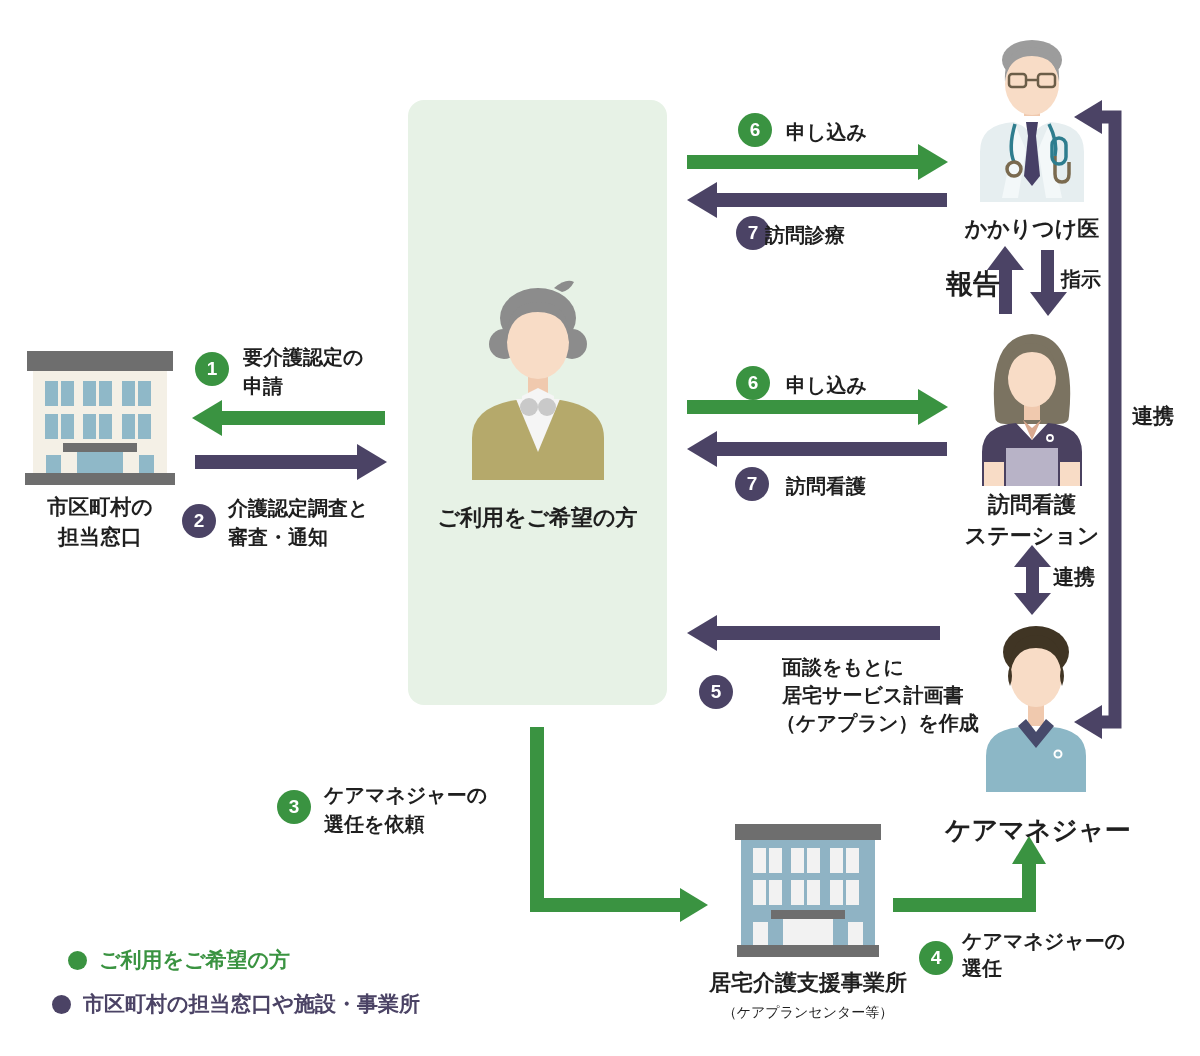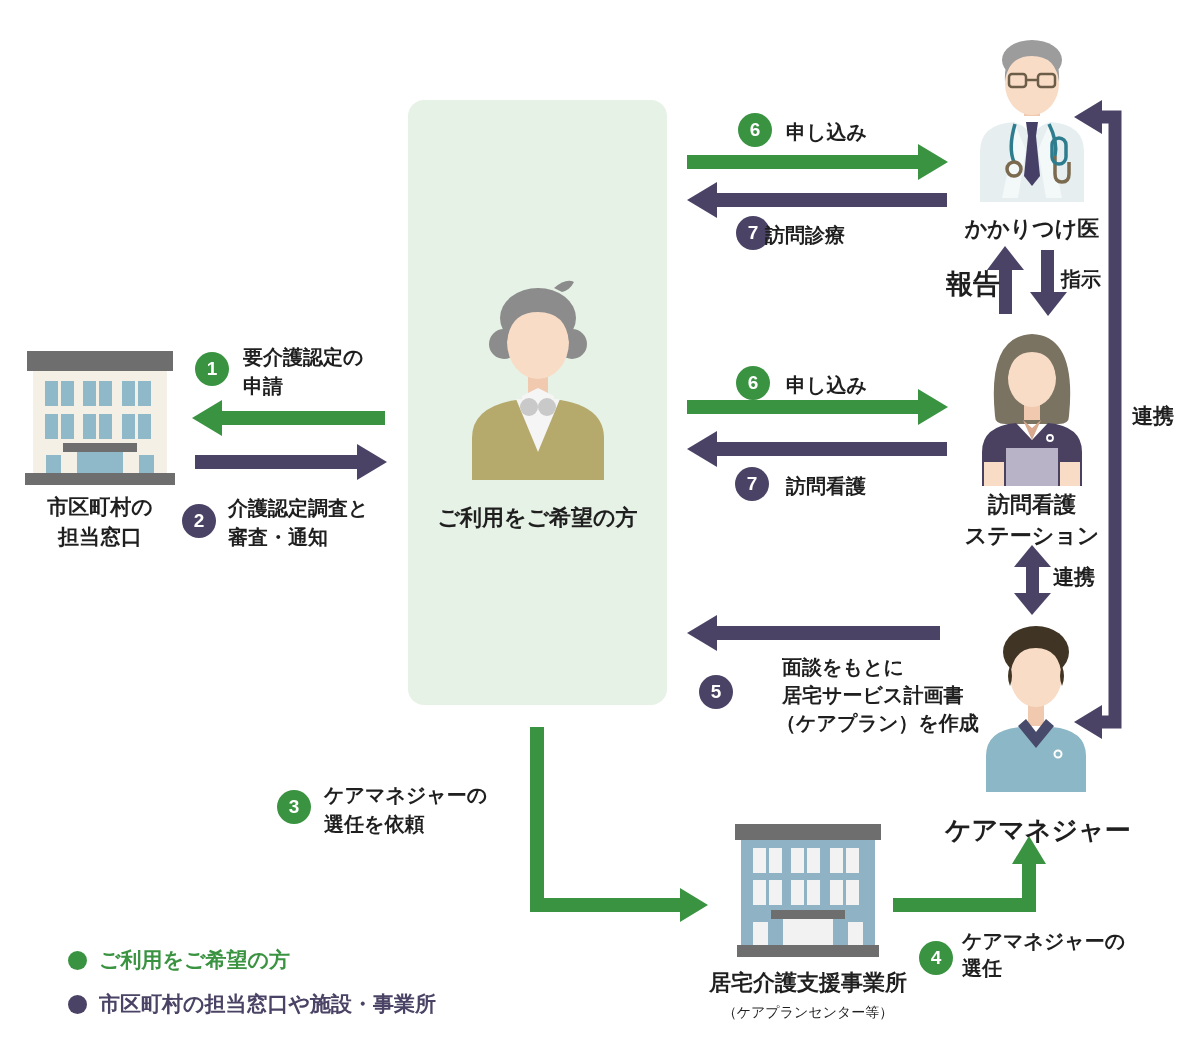--- a/index.html
+++ b/index.html
@@ -306,18 +306,18 @@
 
   <div class="lbl center" style="left:683px;top:968px;width:250px;font-size:22px;">
     <div>居宅介護支援事業所</div>
     <div style="font-size:14px;font-weight:500;margin-top:6px;">（ケアプランセンター等）</div>
   </div>
 
   <div class="legend-row" style="left:68px;top:946px;">
     <span class="legend-dot" style="background:var(--green);"></span>
     <span class="legend-label" style="color:var(--green);">ご利用をご希望の方</span>
   </div>
-  <div class="legend-row" style="left:68px;top:990px;">
+  <div class="legend-row" style="left:52px;top:990px;">
     <span class="legend-dot" style="background:var(--purple);"></span>
     <span class="legend-label" style="color:var(--purple);">市区町村の担当窓口や施設・事業所</span>
   </div>
 
 </div>
 
 </body></html>

